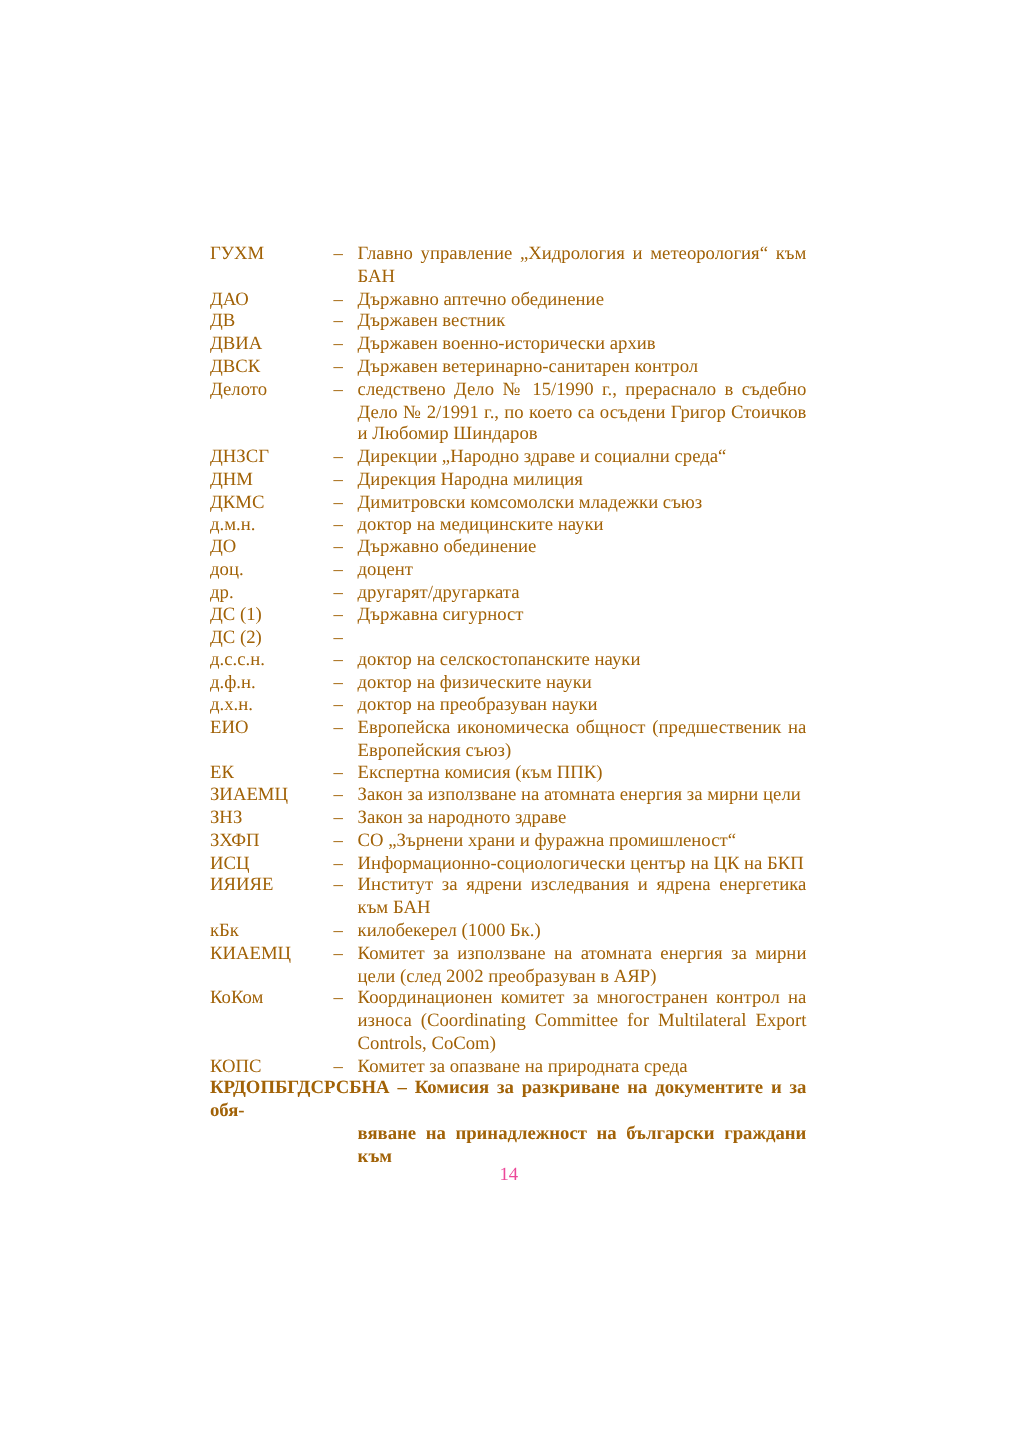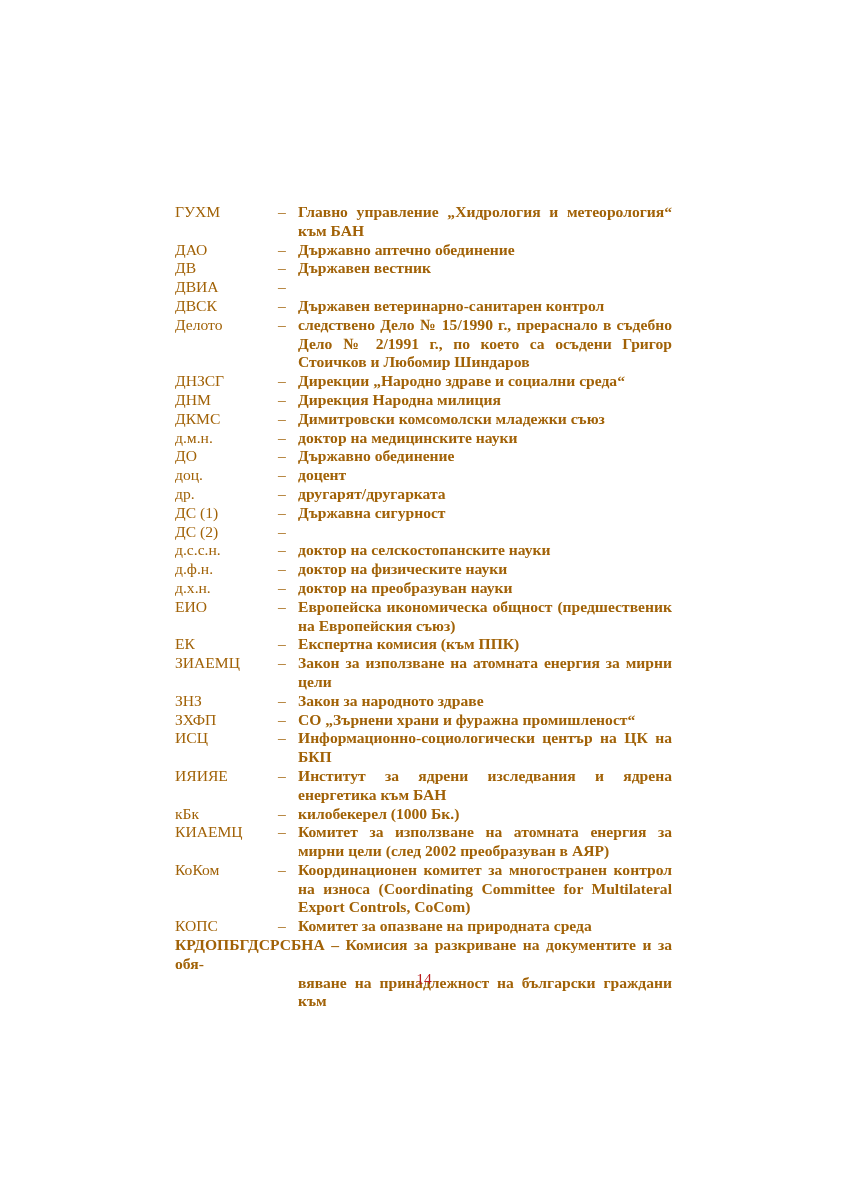--- a/index.html
+++ b/index.html
@@ -10,31 +10,31 @@
       top: 203px;
       width: 497px;
       font-family: "Liberation Serif", "DejaVu Serif", serif;
       font-size: 15.6px;
       line-height: 18.8px;
       color: #a16207;
     }
     .entry { display: flex; align-items: flex-start; }
     .abbr { width: 103px; flex: 0 0 103px; white-space: nowrap; }
     .dash { width: 20px; flex: 0 0 20px; text-align: left; }
-    .def { flex: 1 1 auto; text-align: justify; font-weight: bold; }
+    .def { flex: 1 1 auto; text-align: justify; }
     .entry.long { display: block; text-align: justify; font-weight: bold; }
     .entry.long .cont { display: block; padding-left: 123px; text-align: justify; }
     .page-number {
       position: absolute;
       left: 0; width: 848px;
       top: 970px;
       text-align: center;
       font-family: "Liberation Serif", "DejaVu Serif", serif;
       font-size: 15.6px;
-      color: #b91c1c;
+      color: #ec4899;
     }
   </style>
 </head>
 <body>
 
 <div class="page" id="glossary">
     <div class="entry">
       <span class="abbr">ГУХМ</span>
       <span class="dash">–</span>
       <span class="def">Главно управление „Хидрология и метеорология“ към БАН</span>
@@ -45,20 +45,21 @@
       <span class="def">Държавно аптечно обединение</span>
     </div>
     <div class="entry">
       <span class="abbr">ДВ</span>
       <span class="dash">–</span>
       <span class="def">Държавен вестник</span>
     </div>
     <div class="entry">
       <span class="abbr">ДВИА</span>
       <span class="dash">–</span>
+      <span class="def">Държавен военно-исторически архив</span>
     </div>
     <div class="entry">
       <span class="abbr">ДВСК</span>
       <span class="dash">–</span>
       <span class="def">Държавен ветеринарно-санитарен контрол</span>
     </div>
     <div class="entry">
       <span class="abbr">Делото</span>
       <span class="dash">–</span>
       <span class="def">следствено Дело № 15/1990 г., прераснало в съдебно Дело № 2/1991 г., по което са осъдени Григор Стоичков и Любомир Шиндаров</span>

